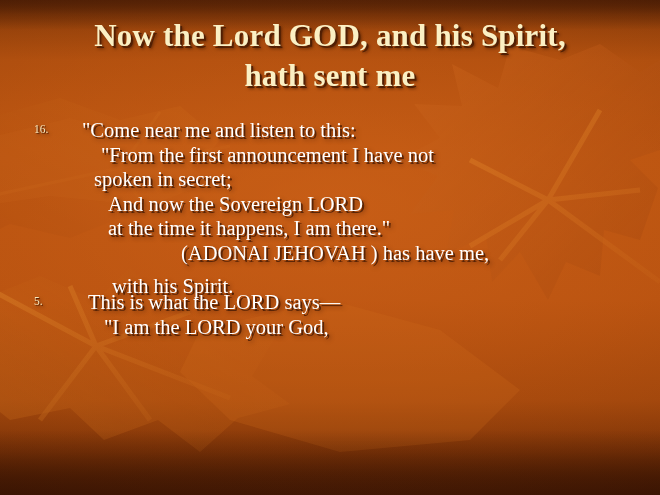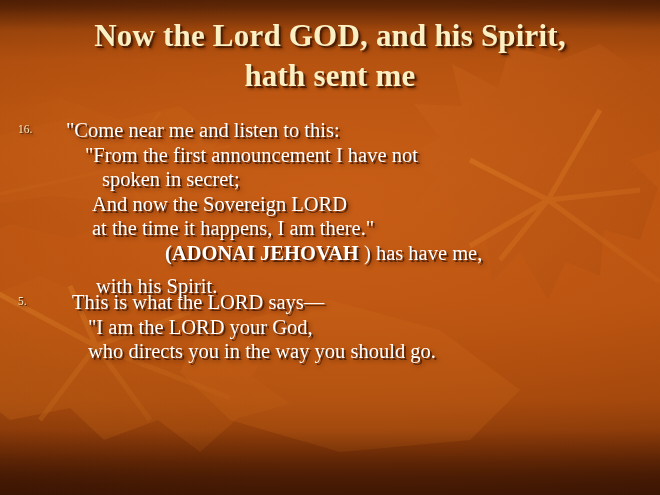--- a/index.html
+++ b/index.html
@@ -65,21 +65,21 @@
     text-shadow:
        2px 2px 0 rgba(74,28,4,0.85),
        3px 3px 3px rgba(52,18,2,0.55);
     white-space: pre-line;
   }
 
   
   .body-block {
     position: absolute;
     top: 118px;
-    left: 0;
+    left: 16px;
     width: 532px;
     color: #ffffff;
     font-size: 20.5px;
     line-height: 24.6px;
     text-shadow:
        2px 2px 0 rgba(70,26,4,0.80),
        3px 3px 4px rgba(48,16,2,0.50);
     white-space: nowrap;
   }
   .vline {
@@ -94,21 +94,21 @@
     line-height: 11.5px;
     color: #f7e9c0;
     text-shadow:
        1px 1px 0 rgba(70,26,4,0.8),
        2px 2px 3px rgba(48,16,2,0.5);
   }
   .vtext {
     position: absolute;
     top: 0;
   }
-  .bold { font-weight: bold; }
+  .bold { font-weight: normal; }
 </style>
 </head>
 <body>
 
 <div id="slide">
 
   <div class="bg-base"></div>
 
   <svg class="bg-svg" viewBox="0 0 660 495" preserveAspectRatio="none">
     <defs>
@@ -183,39 +183,36 @@
 
   <div class="body-block" id="body-block">
       <div class="vline">
         <span class="marker">16.</span>
         <span class="vtext" style="left: 66px;">"Come near me and listen to this:</span>
       </div>
       <div class="vline">
         <span class="vtext" style="left: 85px;">"From the first announcement I have not</span>
       </div>
       <div class="vline">
-        <span class="vtext" style="left: 78px; margin-left: 24px;">spoken in secret;</span>
+        <span class="vtext" style="left: 78px;">spoken in secret;</span>
       </div>
       <div class="vline">
         <span class="vtext" style="left: 92px;">And now the Sovereign  LORD</span>
       </div>
       <div class="vline">
         <span class="vtext" style="left: 92px;">at the time it happens, I am there."</span>
       </div>
       <div class="vline">
         <span class="vtext" style="left: 165px;"><span class="bold">(ADONAI JEHOVAH</span><span> ) has have me,</span></span>
       </div>
       <div class="vline">
         <span class="vtext" style="left: 96px; margin-top: 8px;">with his Spirit.</span>
       </div>
       <div class="vline">
         <span class="marker">5.</span>
         <span class="vtext" style="left: 72px;">This is what the LORD says—</span>
       </div>
       <div class="vline">
         <span class="vtext" style="left: 88px;">"I am the LORD your God,</span>
       </div>
-      <div class="vline">
-        <span class="vtext" style="left: 88px;">who directs you in the way you should go.</span>
-      </div>
     </div>
 
 </div>
 
 </body></html>

